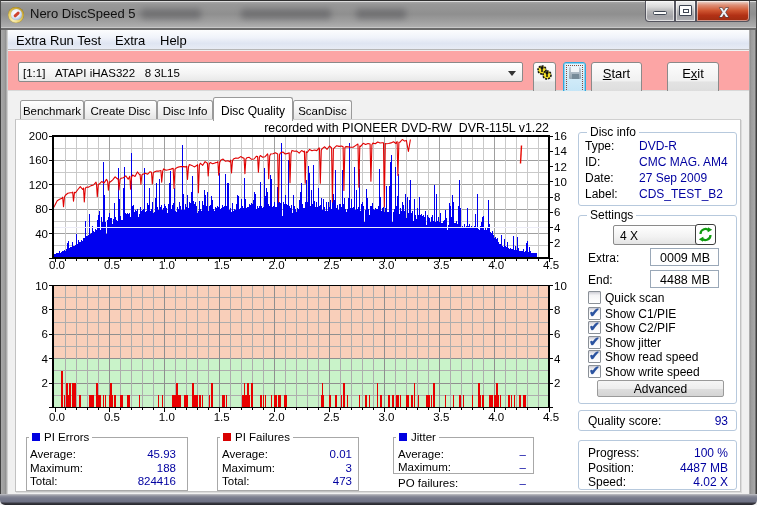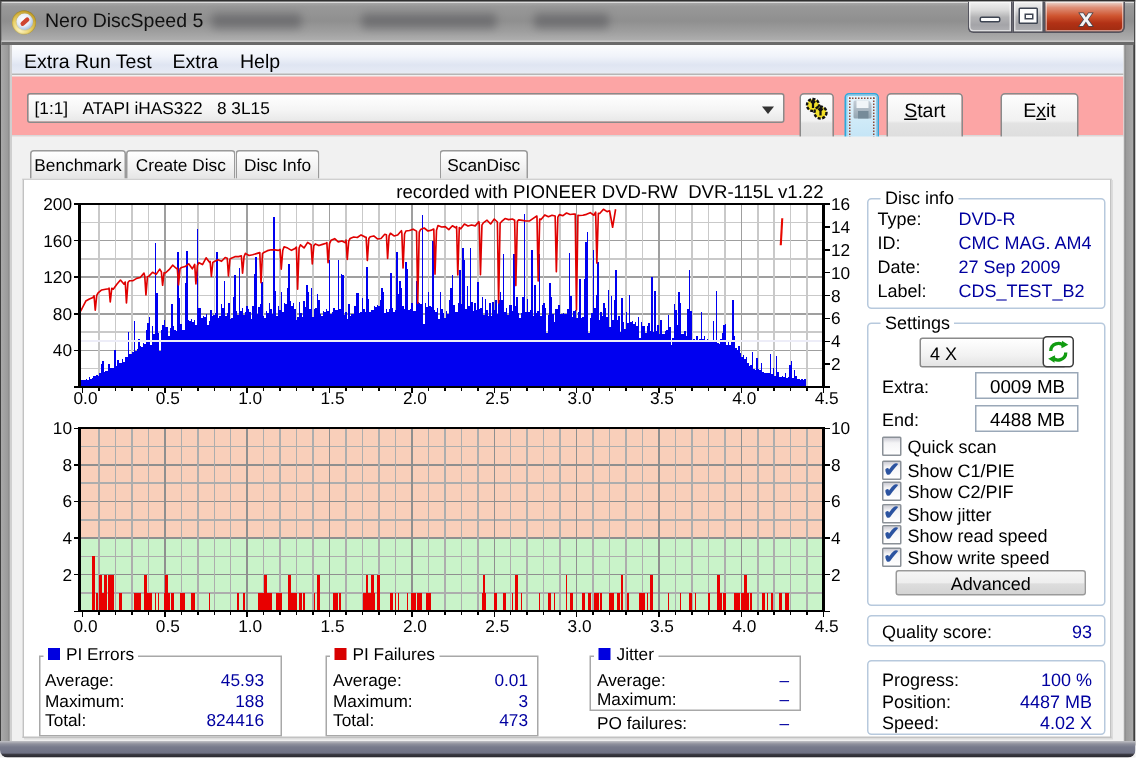--- a/index.html
+++ b/index.html
@@ -150,20 +150,21 @@
       </span>
     </div>
   <div id="btn-start" class="tbtn"><u>S</u>tart</div>
   <div id="btn-exit" class="tbtn">E<u>x</u>it</div>
 </div>
 
 <div id="tabstrip" class="abs">
   <div class="tab" style="left:12px;width:64px">Benchmark</div>
   <div class="tab" style="left:76px;width:73px">Create Disc</div>
   <div class="tab" style="left:149px;width:56px">Disc Info</div>
+  <div class="tab" id="tab-sel" style="left:205px;width:80px">Disc Quality</div>
   <div class="tab" style="left:285px;width:59px">ScanDisc</div>
 </div>
 
 <div id="pane" class="abs"></div>
 
 <svg width="757" height="505" viewBox="0 0 757 505" style="position:absolute;left:0;top:0;pointer-events:none" shape-rendering="crispEdges">
     <rect x="53.0" y="285.5" width="496.0" height="73.2" fill="#f9cfba"></rect>
     <rect x="53.0" y="358.7" width="496.0" height="48.8" fill="#c9f3c9"></rect>
     <g stroke-width="1">
       <line x1="53.0" y1="245.80" x2="549.0" y2="245.80" stroke="#c9c9c9"></line>

